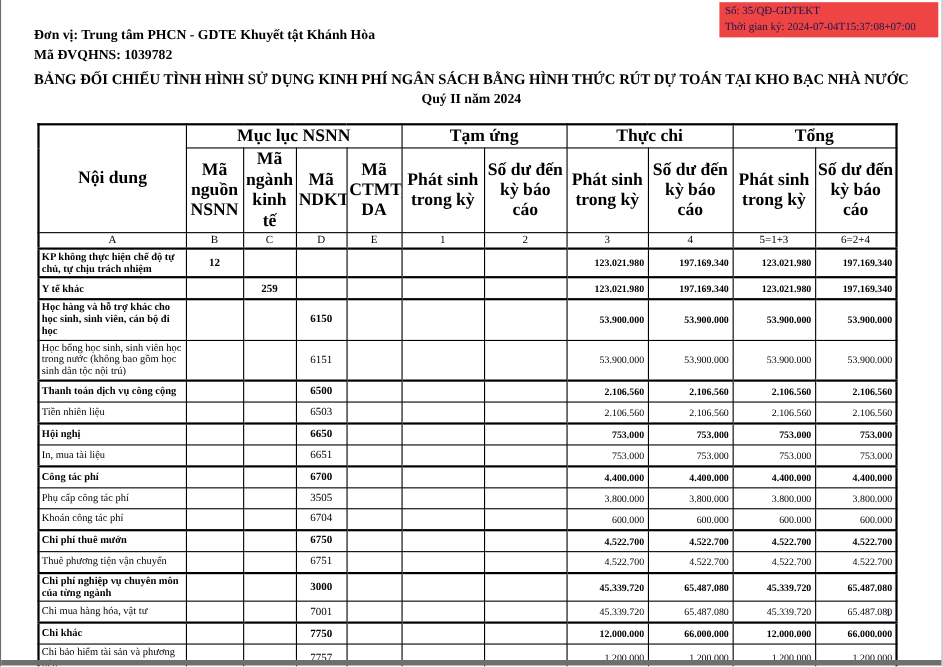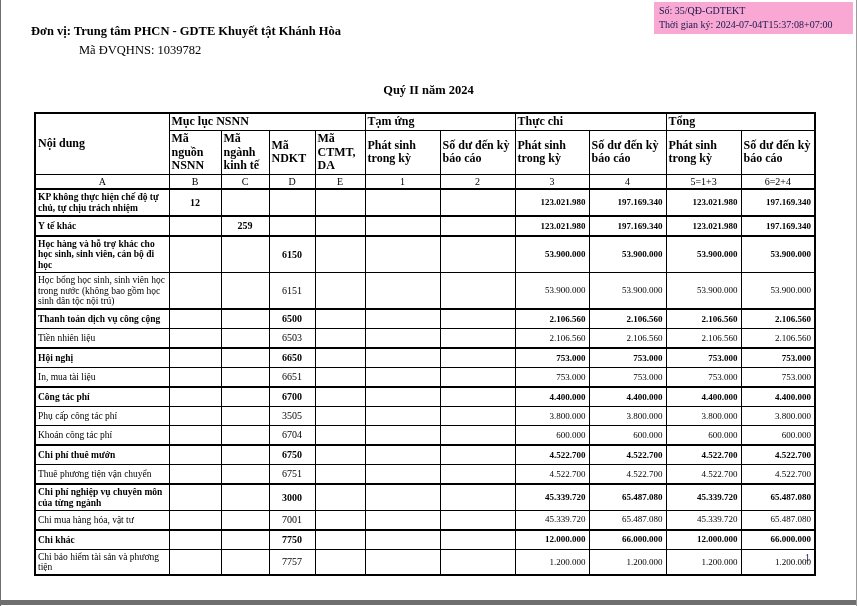--- a/index.html
+++ b/index.html
@@ -8,52 +8,53 @@
     font-family:"Liberation Serif","DejaVu Serif",serif;color:#000;
     box-sizing:border-box;border-left:1px solid #6e6e6e;border-right:1px solid #9b9b9b;
     overflow:hidden;
   }
   .bottom-bar{position:absolute;left:0;bottom:1px;width:100%;height:5px;background:#6f6f6f;}
   .sig-box{
     position:absolute;top:2px;right:3px;width:199px;box-sizing:border-box;
     padding:2px 5px 3px 5px;font-size:10px;line-height:1.35;
   }
   .unit{position:absolute;left:30px;top:24px;font-weight:700;font-size:12.5px;}
-  .unit-code{position:absolute;left:30px;top:43px;font-weight:400;font-size:12.5px;margin-left:48px;}
+  .unit-code{position:absolute;left:30px;top:43px;font-weight:700;font-size:12.5px;}
   .title{position:absolute;left:0;top:64px;width:100%;text-align:center;font-weight:700;font-size:13.4px;white-space:nowrap;}
   .period{position:absolute;left:0;top:83px;width:100%;text-align:center;font-weight:700;font-size:12.5px;}
   table.report{
     position:absolute;left:33px;top:112px;width:780px;
     border-collapse:collapse;table-layout:fixed;
     border:2px solid #000;font-size:9.5px;
   }
   table.report th,table.report td{border:1px solid #000;padding:1px 2px;vertical-align:middle;overflow:hidden;}
-  table.report thead th{font-weight:700;text-align:left;font-size:12px;line-height:1.15;}
+  table.report thead th{font-weight:700;text-align:center;font-size:16px;line-height:1.15;}
   tr.group-head th{height:13px;}
   tr.col-head th{height:40px;}
   tr.letters td{height:13px;text-align:center;font-size:10px;padding:0;}
   tbody td{height:15px;line-height:1.13;}
   tbody td.name{text-align:left;padding:2px 3px 1px 2px;font-size:9.5px;}
   tbody td.code{text-align:center;font-size:10px;}
   tbody td.num{text-align:right;font-size:9px;padding-right:3px;}
   tbody tr.group-row td{font-weight:700;border-top-width:2px;}
   .page-num{position:absolute;top:552px;right:46px;font-size:10px;color:#1c1c4e;}
 </style>
 </head>
 <body>
 
 <div class="page">
 
-  <div class="sig-box" style="background: #f9a8d4; color: rgb(22, 22, 74);">
+  <div class="sig-box" style="background: #ef4444; color: rgb(22, 22, 74);">
     <div>Số: 35/QĐ-GDTEKT</div>
     <div>Thời gian ký: 2024-07-04T15:37:08+07:00</div>
   </div>
 
   <div class="unit">Đơn vị: Trung tâm PHCN - GDTE Khuyết tật Khánh Hòa</div>
   <div class="unit-code">Mã ĐVQHNS: 1039782</div>
+  <div class="title">BẢNG ĐỐI CHIẾU TÌNH HÌNH SỬ DỤNG KINH PHÍ NGÂN SÁCH BẰNG HÌNH THỨC RÚT DỰ TOÁN TẠI KHO BẠC NHÀ NƯỚC</div>
   <div class="period">Quý II năm 2024</div>
 
   <table class="report">
     <colgroup>
       <col style="width:134px">
         <col style="width:52px">
         <col style="width:48px">
       <col style="width:46px">
         <col style="width:50px">
         <col style="width:75px">

